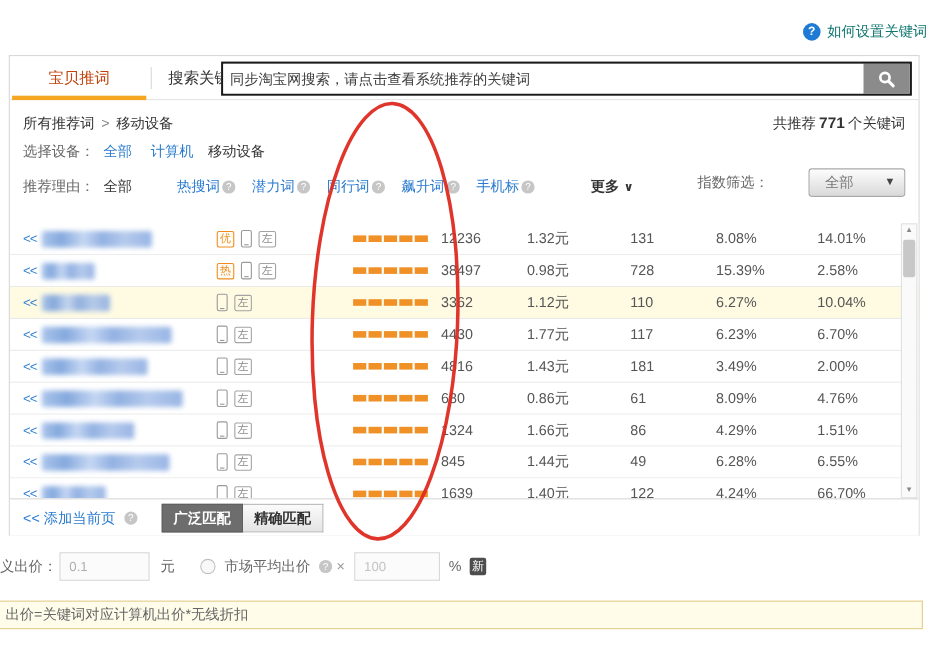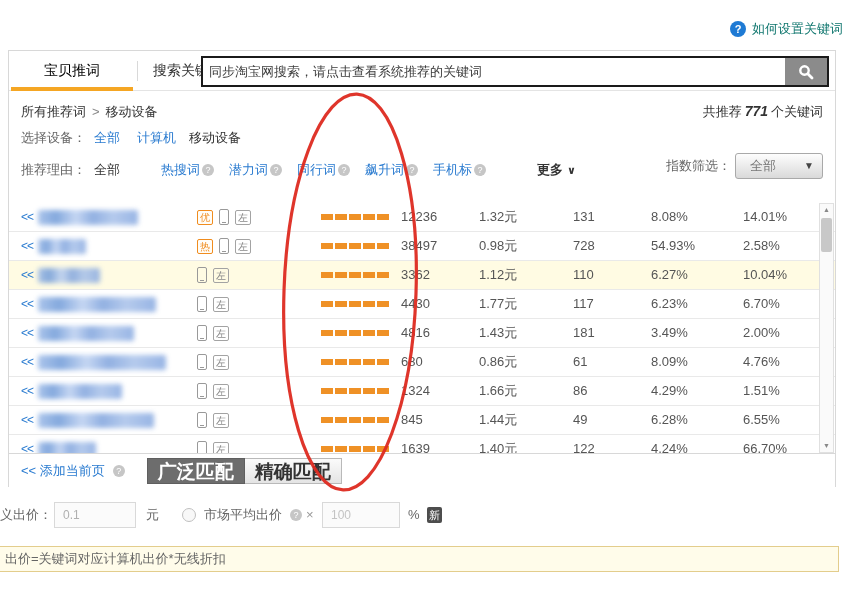--- a/index.html
+++ b/index.html
@@ -10,48 +10,48 @@
   .help-link { position:absolute; top:20px; right:14px; display:flex; align-items:center; gap:6px; cursor:pointer; }
   .help-icon { width:16px; height:16px; border-radius:50%; background:#1e7ad4; color:#fff; font-size:11px; font-weight:bold; line-height:16px; text-align:center; }
   .help-text { color:#0f766e; font-size:13px; }
 
   
   .panel { position:absolute; left:8px; top:50px; width:828px; height:437px; border:1px solid #d8d8d8; background:#fff; }
 
   
   .tabbar { position:absolute; left:0; top:0; width:100%; height:40px; border-bottom:1px solid #e4e4e4; }
   .tab { position:absolute; top:0; height:40px; line-height:38px; text-align:center; font-size:14px; cursor:pointer; }
-  .tab-1 { left:2px; width:122px; color:#000000; }
+  .tab-1 { left:2px; width:122px; color:#c2410c; }
   .tab-underline { position:absolute; left:2px; bottom:-1px; width:122px; height:4px; background:#f5a623; }
   .tab-sep { position:absolute; left:128px; top:10px; width:1px; height:20px; background:#d9d9d9; }
   .tab-2 { left:129px; width:100px; color:#333; }
   .searchbox { position:absolute; left:192px; top:5px; width:628px; height:31px; border:2px solid #1a1a1a; background:#fff; }
   .searchbox input { position:absolute; left:0; top:0; width:calc(100% - 42px); height:27px; border:none; outline:none; font-size:13px; padding:12px 6px; color:#333; font-family:inherit; }
   .searchbox input::placeholder { color:#3c3c3c; opacity:1; }
   .search-btn { position:absolute; right:0; top:0; width:42px; height:27px; background:#8b8b8b; border:none; cursor:pointer; display:flex; align-items:center; justify-content:center; }
 
   
   .f-row { position:absolute; left:12px; right:12px; display:flex; align-items:flex-end; font-size:13px; }
   .f-row1 { top:48px; height:22px; justify-content:space-between; }
   .breadcrumb { color:#333; }
   .crumb-sep { color:#888; margin:0 6px; }
   .summary { color:#333; }
-  .summary b { font-size:14px; margin:0 3px;font-style:italic; }
+  .summary b { font-size:14px; margin:0 3px; }
   .f-row2 { top:74px; height:22px; }
   .f-row3 { top:100px; height:28px; }
   .f-label { color:#666; width:65px; margin-right:8px; }
   .flink { color:#2a7bd0; cursor:pointer; text-decoration:none; }
   .fcur { color:#333; }
   .dev-0 { margin-right:17px; } .dev-1 { margin-right:13px; }
   .reason-opt { margin-right:15px; display:inline-flex; align-items:center; }
   .reason-first { margin-right:41px; }
   .qicon { display:inline-block; width:12px; height:12px; border-radius:50%; background:#c6c6c6; color:#fff; font-size:9px; line-height:12px; text-align:center; margin-left:2px; }
   .more-link { margin-left:36px; color:#333; cursor:pointer; font-weight:bold; }
   .more-caret { font-size:11px; margin-left:4px; }
-  .index-group { margin-left:auto; display:flex; align-items:center; }
+  .index-group { margin-left:auto; display:flex; align-items:center;gap:32px; }
   .index-label { color:#666; margin-right:4px; }
   .dropdown { position:relative; width:88px; height:26px; border:1px solid #a9a9a9; border-radius:3px; background:linear-gradient(#fdfdfd,#d9d9d9); cursor:pointer; }
   .dropdown .val { position:absolute; left:14px; top:0; line-height:24px; color:#777; font-size:13px; }
   .dropdown .caret { position:absolute; right:8px; top:0; line-height:24px; color:#444; font-size:10px; }
 
   
   .thead { position:absolute; left:0; top:128px; width:826px; height:24px; background:#f4f4f4; border-bottom:1px solid #ddd; }
   .thead .cell { position:absolute; top:0; line-height:24px; font-size:13px; color:#555; white-space:nowrap; }
   .arrow { color:#ee9c40; font-size:12px; margin-left:3px; font-weight:bold; }
   .tbody { position:absolute; left:0; top:152px; width:826px; height:250px; overflow:hidden; }
@@ -75,21 +75,21 @@
   .scrollbar { position:absolute; left:810px; top:152px; width:15px; height:250px; background:#fafafa; border:1px solid #e0e0e0; }
   .scroll-btn { position:absolute; left:0; width:13px; height:12px; text-align:center; font-size:7px; color:#888; line-height:12px; cursor:pointer; }
   .scroll-up { top:0; } .scroll-down { bottom:0; }
   .scroll-thumb { position:absolute; left:1px; top:14px; width:11px; height:34px; background:#c8c8c8; border-radius:2px; cursor:pointer; }
 
   
   .tfoot { position:absolute; left:0; top:402px; width:826px; height:34px; border-top:1px solid #d8d8d8; display:flex; align-items:center; padding-left:12px; background:#fff; }
   .add-link { color:#2a7bd0; font-size:13px; cursor:pointer; }
   .tfoot .qicon { margin:0 0 0 8px; }
   .match-group { margin-left:22px; display:flex; }
-  .btn { height:26px; padding:0 10px; font-size:19px; font-weight:bold; cursor:pointer; font-family:inherit; }
+  .btn { height:26px; padding:0 10px; font-size:13px; font-weight:bold; cursor:pointer; font-family:inherit; }
   .btn-broad { background:#6d6d6d; color:#fff; border:1px solid #5f5f5f; }
   .btn-exact { background:linear-gradient(#fbfbfb,#e4e4e4); color:#333; border:1px solid #b9b9b9; border-left:none; }
 
   
   .bidbar { position:absolute; left:0; top:500px; width:857px; height:32px; font-size:13px; color:#666; }
   .bidbar > * { position:absolute; top:0; }
   .bid-label { left:0; line-height:30px; }
   .bid-input { left:54px; top:2px; width:82px; height:26px; border:1px solid #d9d9d9; background:#fbfbfb; color:#b0b0b0; font-size:12px; padding:0 8px; font-family:inherit; }
   .bid-unit { left:146px; line-height:30px; }
   .radio { left:182px; top:8px; width:14px; height:14px; border:1px solid #c0c0c0; border-radius:50%; background:#f8f8f8; cursor:pointer; }
@@ -228,21 +228,21 @@
     <span class="cell c-rel bars">
             <span class="bar"></span>
             <span class="bar"></span>
             <span class="bar"></span>
             <span class="bar"></span>
             <span class="bar"></span>
           </span>
     <span class="cell c-imp">38497</span>
     <span class="cell c-price">0.98元</span>
     <span class="cell c-comp">728</span>
-    <span class="cell c-ctr">54.93%</span>
+    <span class="cell c-ctr">15.39%</span>
     <span class="cell c-cvr">2.58%</span>
   </div>
         <div class="trow hl">
     <span class="cell c-kw">
       <span class="kw-wrap">
         <span class="kw-prefix">&lt;&lt;</span>
         <span class="kw-blur" style="width: 62px;"></span>
       </span>
     </span>
     <span class="cell c-reason badges">

